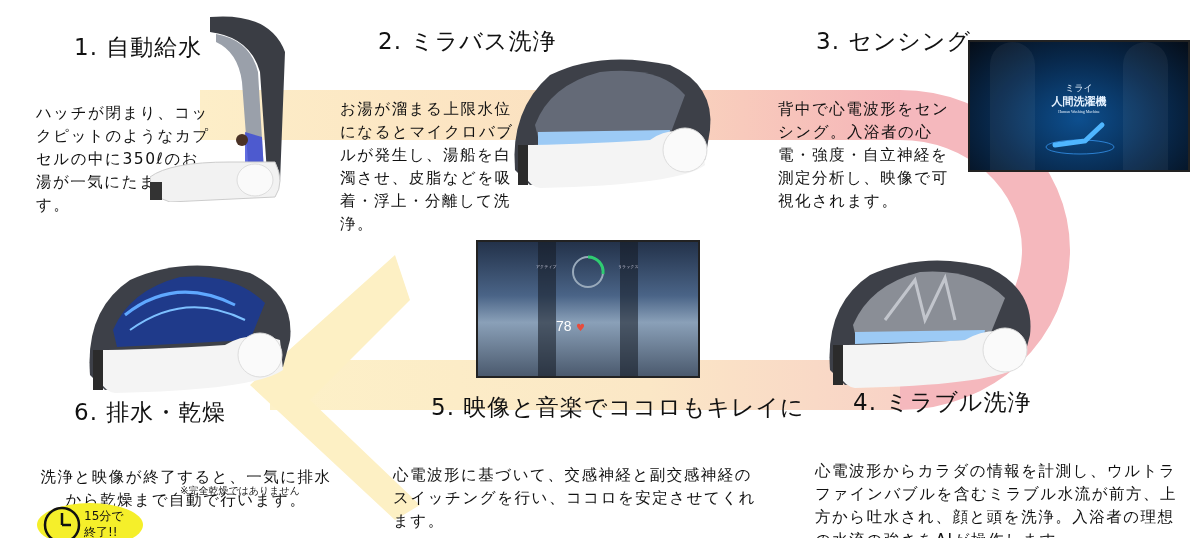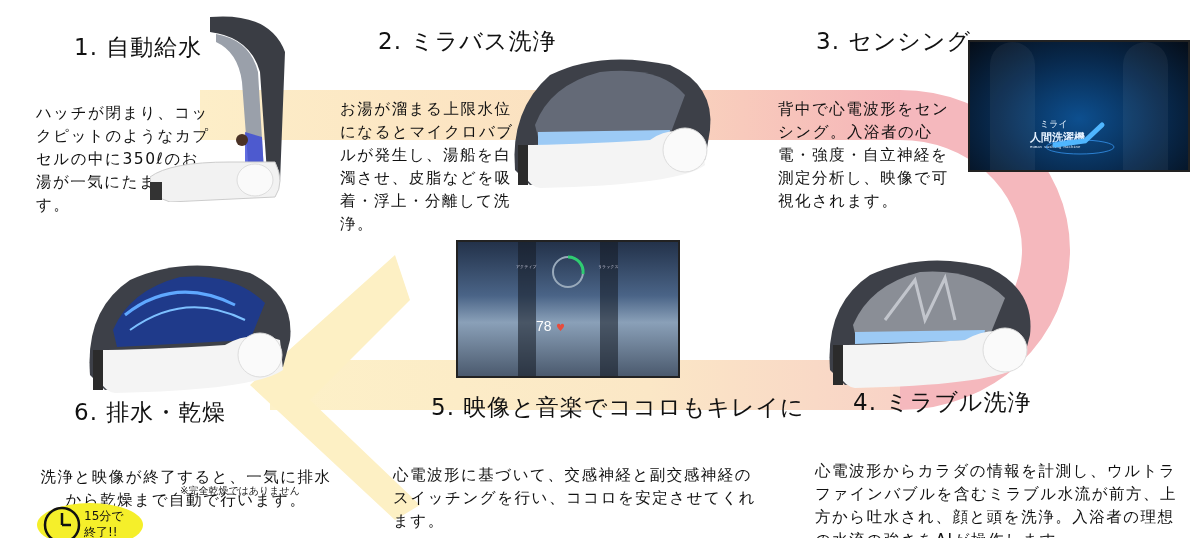--- a/index.html
+++ b/index.html
@@ -7,21 +7,21 @@
          font-family: "DejaVu Sans", "Liberation Sans", sans-serif; color:#111; }
   .abs { position:absolute; }
   .bg-svg { position:absolute; left:0; top:0; width:1200px; height:538px; }
   .step-title { position:absolute; font-size:23px; font-weight:400; letter-spacing:1px; white-space:nowrap; color:#111;margin-left:38px; }
   .step-body { position:absolute; font-size:15.5px; line-height:23px; letter-spacing:1.5px; color:#111;margin-top:32px; }
   .screen { position:absolute; background:#0a0f1a; border:2px solid #222; overflow:hidden; }
   .pod { position:absolute; }
   .note { position:absolute; font-size:10px; color:#222; white-space:nowrap;text-align:right; }
   .timer { position:absolute;margin-top:20px; }
   .timer-text { position:absolute; font-size:12px; line-height:15px; color:#111; }
-  .screen-label { position:absolute; color:#e6f2ff; font-family:Liberation Mono, monospace;margin-top:36px; }
+  .screen-label { position:absolute; color:#e6f2ff; text-align:center; font-family:Liberation Serif, serif; }
 </style>
 </head>
 <body>
 
 <svg class="bg-svg" viewBox="0 0 1200 538">
   <defs>
     <linearGradient id="gTop" x1="0" y1="0" x2="1" y2="0">
       <stop offset="0" stop-color="#fdeec8"></stop>
       <stop offset="0.55" stop-color="#fbe0c0"></stop>
       <stop offset="1" stop-color="#f5b4b8"></stop>
@@ -89,21 +89,21 @@
   <path d="M60 70 L90 30 L100 70 L120 28 L130 70" stroke="#cfd3da" stroke-width="3" fill="none" opacity="0.8"></path>
   <path d="M30 82 L160 80 L158 90 L30 94 Z" fill="#9ccaf5"></path>
   <path d="M10 95 Q60 95 140 90 Q165 75 195 85 L198 115 Q170 135 30 138 Q10 135 10 95 Z" fill="#f4f4f4"></path>
   <ellipse cx="180" cy="100" rx="22" ry="22" fill="#fafafa" stroke="#ddd"></ellipse>
   <rect x="8" y="95" width="10" height="40" fill="#2b2b2b"></rect>
 </svg>
 
 <div class="step-title" style="left:815px; top:387px;">4. ミラブル洗浄</div>
 <div class="step-body" style="left:815px; top:428px; width:375px;">心電波形からカラダの情報を計測し、ウルトラファインバブルを含むミラブル水流が前方、上方から吐水され、顔と頭を洗浄。入浴者の理想の水流の強さをAIが操作します。</div>
 
-<div class="screen" style="left:456px; top:240px; width:220px; height:134px; background:linear-gradient(180deg,#23324a 0%, #4a6487 40%, #8aa0b8 60%, #4b5a6e 100%);">
+<div class="screen" style="left:476px; top:240px; width:220px; height:134px; background:linear-gradient(180deg,#23324a 0%, #4a6487 40%, #8aa0b8 60%, #4b5a6e 100%);">
   <div class="abs" style="left:60px; top:0; width:18px; height:134px; background:rgba(20,25,35,0.55);"></div>
   <div class="abs" style="right:60px; top:0; width:18px; height:134px; background:rgba(20,25,35,0.55);"></div>
   <svg class="abs" style="left:90px; top:10px;" width="40" height="40">
     <circle cx="20" cy="20" r="15" fill="none" stroke="#99aabb" stroke-width="2"></circle>
     <path d="M20 5 A15 15 0 0 1 35 22" fill="none" stroke="#2ecc71" stroke-width="3"></path>
   </svg>
   <div class="abs" style="left:78px; top:76px; color:#fff; font-size:14px; font-family:'Liberation Sans',sans-serif;">78</div>
   <div class="abs" style="left:98px; top:80px; color:#e74c3c; font-size:10px;">♥</div>
   <div class="abs" style="left:58px; top:22px; color:#dde; font-size:4px;">アクティブ</div>
   <div class="abs" style="left:140px; top:22px; color:#dde; font-size:4px;">リラックス</div>

